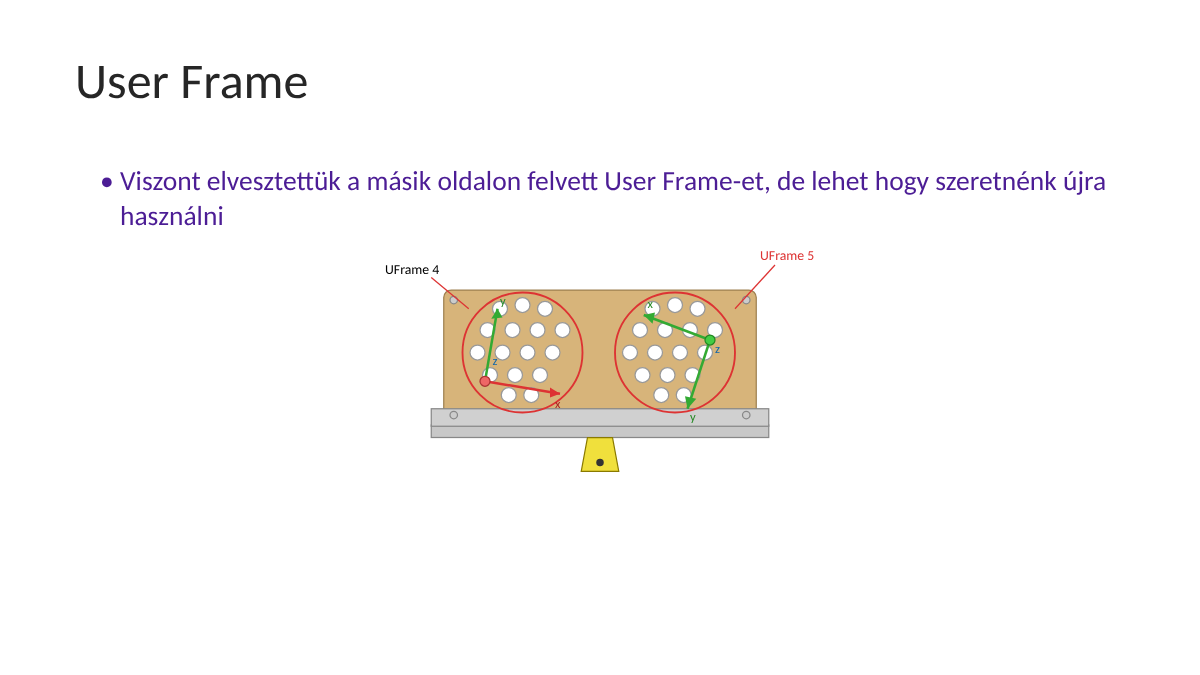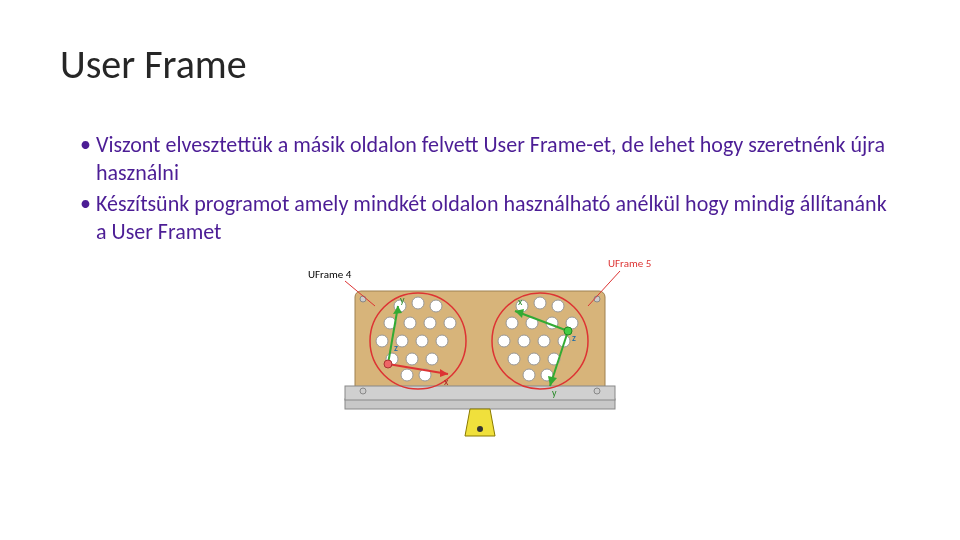--- a/index.html
+++ b/index.html
@@ -54,21 +54,20 @@
 </style>
 </head>
 <body>
 
 <div class="slide">
 
   <h1 class="title">User Frame</h1>
 
   <ul class="body">
     <li>Viszont elvesztettük a másik oldalon felvett User Frame-et, de lehet hogy szeretnénk újra használni</li>
-    <li>Készítsünk programot amely mindkét oldalon használható anélkül hogy mindig állítanánk a User Framet</li>
   </ul>
 
   <div class="figure">
     <svg viewBox="0 0 380 190">
 
       <rect x="55" y="148" width="270" height="10" fill="#c8c8c8" stroke="#888"></rect>
       <rect x="60" y="145" width="260" height="4" fill="#a0a0a0"></rect>
 
       <polygon points="180,158 200,158 205,185 175,185" fill="#f0e03c" stroke="#8a7a00"></polygon>
       <circle cx="190" cy="178" r="3" fill="#333"></circle>

